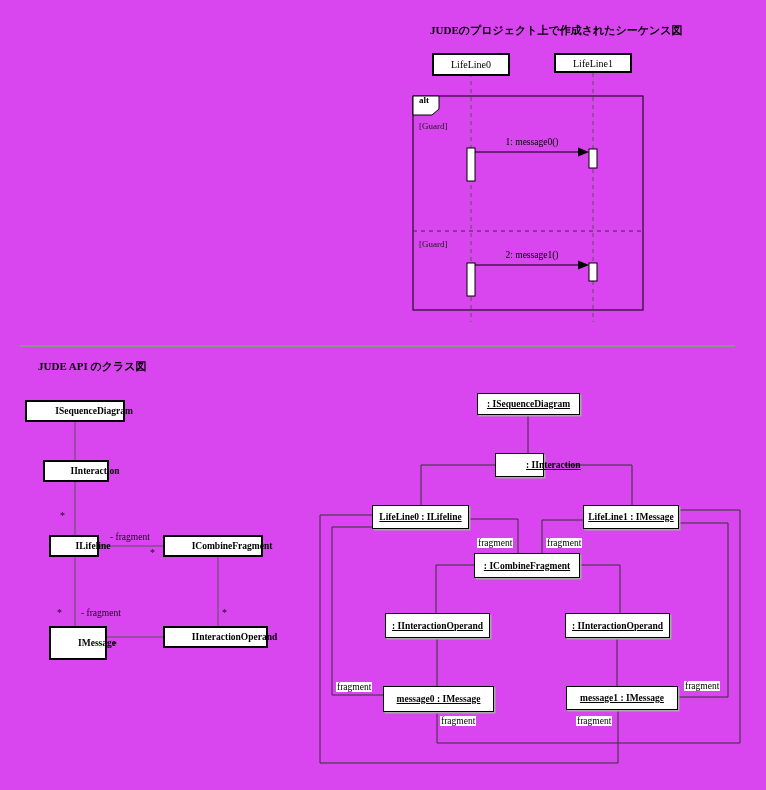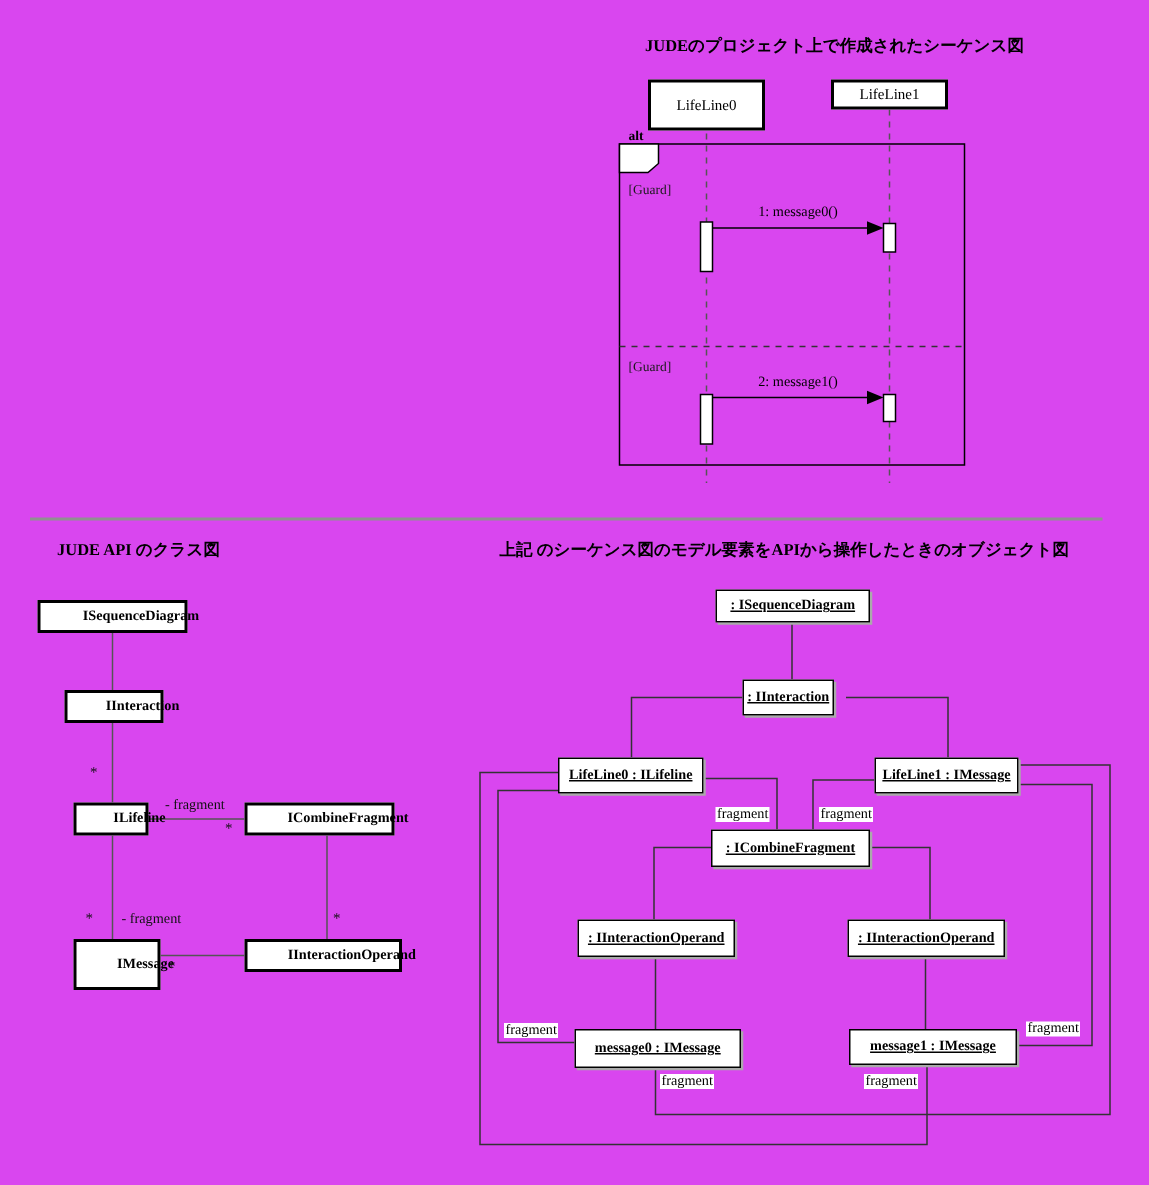--- a/index.html
+++ b/index.html
@@ -91,28 +91,28 @@
       <path d="M437,712 V743 H740 V510 H679"></path>
       <path d="M372,527 H332 V695 H383"></path>
       <path d="M678,697 H728 V523 H679"></path>
     </g>
   </svg>
 
   <div class="abs divider" style="left:20px;top:345px;width:715px;height:2px;"></div>
 
   <div class="abs dia-title" style="left:430px;top:23px;">JUDEのプロジェクト上で作成されたシーケンス図</div>
 
-  <div class="abs llhead" style="left:432px;top:53px;width:78px;height:34px;">
+  <div class="abs llhead" style="left:432px;top:53px;width:78px;height:23px;">
     <span>LifeLine0</span>
   </div>
   <div class="abs llhead" style="left:554px;top:53px;width:78px;height:20px;">
     <span>LifeLine1</span>
   </div>
 
-  <div class="abs alt-lbl" style="left:419px;top:85px;">alt</div>
+  <div class="abs alt-lbl" style="left:419px;top:95px;">alt</div>
   <div class="abs seq-lbl" style="left:419px;top:121px;">[Guard]</div>
   <div class="abs seq-lbl" style="left:419px;top:239px;">[Guard]</div>
 
   <div class="abs msg-lbl" style="left:462px;top:137px;width:140px;">1: message0()</div>
   <div class="abs msg-lbl" style="left:462px;top:250px;width:140px;">2: message1()</div>
 
   <div class="abs dia-title" style="left:38px;top:359px;">JUDE API のクラス図</div>
 
   <div class="abs cbox" style="left:25px;top:400px;width:100px;height:22px;">ISequenceDiagram</div>
   <div class="abs cbox" style="left:43px;top:460px;width:66px;height:22px;">IInteraction</div>
@@ -122,27 +122,26 @@
   <div class="abs cbox" style="left:163px;top:626px;width:105px;height:22px;">IInteractionOperand</div>
 
   <div class="abs mult" style="left:60px;top:510px;">*</div>
   <div class="abs role" style="left:110px;top:532px;">- fragment</div>
   <div class="abs mult" style="left:150px;top:547px;">*</div>
   <div class="abs mult" style="left:57px;top:607px;">*</div>
   <div class="abs role" style="left:81px;top:608px;">- fragment</div>
   <div class="abs mult" style="left:112px;top:639px;">*</div>
   <div class="abs mult" style="left:222px;top:607px;">*</div>
 
-  <div class="abs dia-title" style="left:333px;top:359px;">上記 のシーケンス図のモデル要素をAPIから操作したときのオブジェクト図</div>
 
   <div class="abs obox" style="left:477px;top:393px;width:103px;height:22px;">
     <div class="obox-name">: ISequenceDiagram</div>
     <div class="obox-foot"></div>
   </div>
-  <div class="abs obox" style="left:495px;top:453px;width:61px;height:24px;">
+  <div class="abs obox" style="left:495px;top:453px;width:49px;height:24px;padding-left:30px;">
     <div class="obox-name">: IInteraction</div>
     <div class="obox-foot"></div>
   </div>
   <div class="abs obox" style="left:372px;top:505px;width:97px;height:24px;">
     <div class="obox-name">LifeLine0 : ILifeline</div>
     <div class="obox-foot"></div>
   </div>
   <div class="abs obox" style="left:583px;top:505px;width:96px;height:24px;">
     <div class="obox-name">LifeLine1 : IMessage</div>
     <div class="obox-foot"></div>

